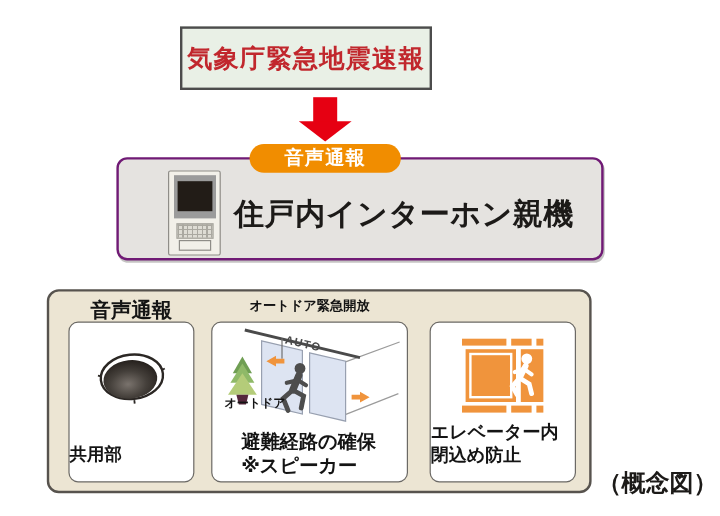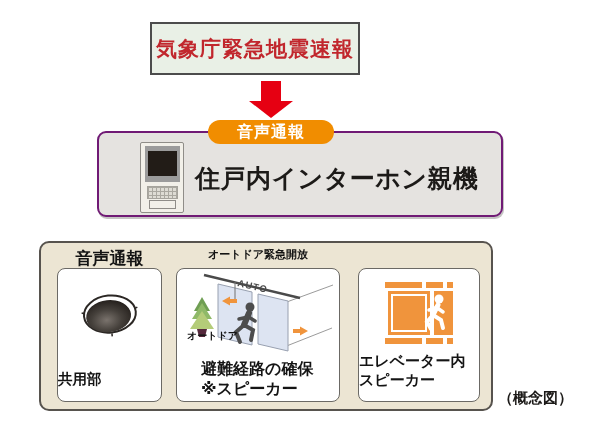--- a/index.html
+++ b/index.html
@@ -69,21 +69,21 @@
   .c1 .card-caption { bottom:13px; font-size:14.5px; line-height:18px; }
   .c2 .card-caption { bottom:2px;  font-size:16px;   line-height:20px;margin-left:24px; }
   .c3 .card-caption { bottom:12px; font-size:15px;   line-height:19px; }
   .spk-svg  { position:absolute; left:23px; top:23px; }
   .door-svg { position:absolute; left:3px;  top:2px;  }
   .autodoor-label { position:absolute; left:10px; top:60px; font-size:10px; font-weight:bold; color:#141414; }
   .elev-svg { position:absolute; left:26px; top:13px; }
   
   .footer-caption {
     position:absolute; left:498px; top:389px; width:95px; text-align:left;
-    font-weight:bold; font-size:15px; color:#1c1a18; white-space:nowrap;
+    font-weight:bold; font-size:20px; color:#1c1a18; white-space:nowrap;
   }
 </style>
 </head>
 <body>
 
 <div class="stage">
 
   <div class="top-box">
     <span class="txt">気象庁緊急地震速報</span>
   </div>
@@ -185,21 +185,21 @@
           <circle cx="54" cy="17" r="4.5" fill="#ffffff" stroke="none"></circle>
           <line x1="53" y1="23" x2="48" y2="33" stroke-width="5"></line>
           <line x1="51" y1="25" x2="58" y2="30" stroke-width="3.5"></line>
           <line x1="52" y1="26" x2="44" y2="28" stroke-width="3.5"></line>
           <polyline points="48,33 56,38 58,46" stroke-width="4"></polyline>
           <polyline points="48,33 42,40 46,47" stroke-width="4"></polyline>
         </g>
       </svg>
       <div class="card-caption">
         <div>エレベーター内</div>
-        <div>スピーカー</div>
+        <div>閉込め防止</div>
       </div>
     </div>
 
   </div>
 
   <div class="footer-caption">（概念図）</div>
 
 </div>
 
 </body></html>

